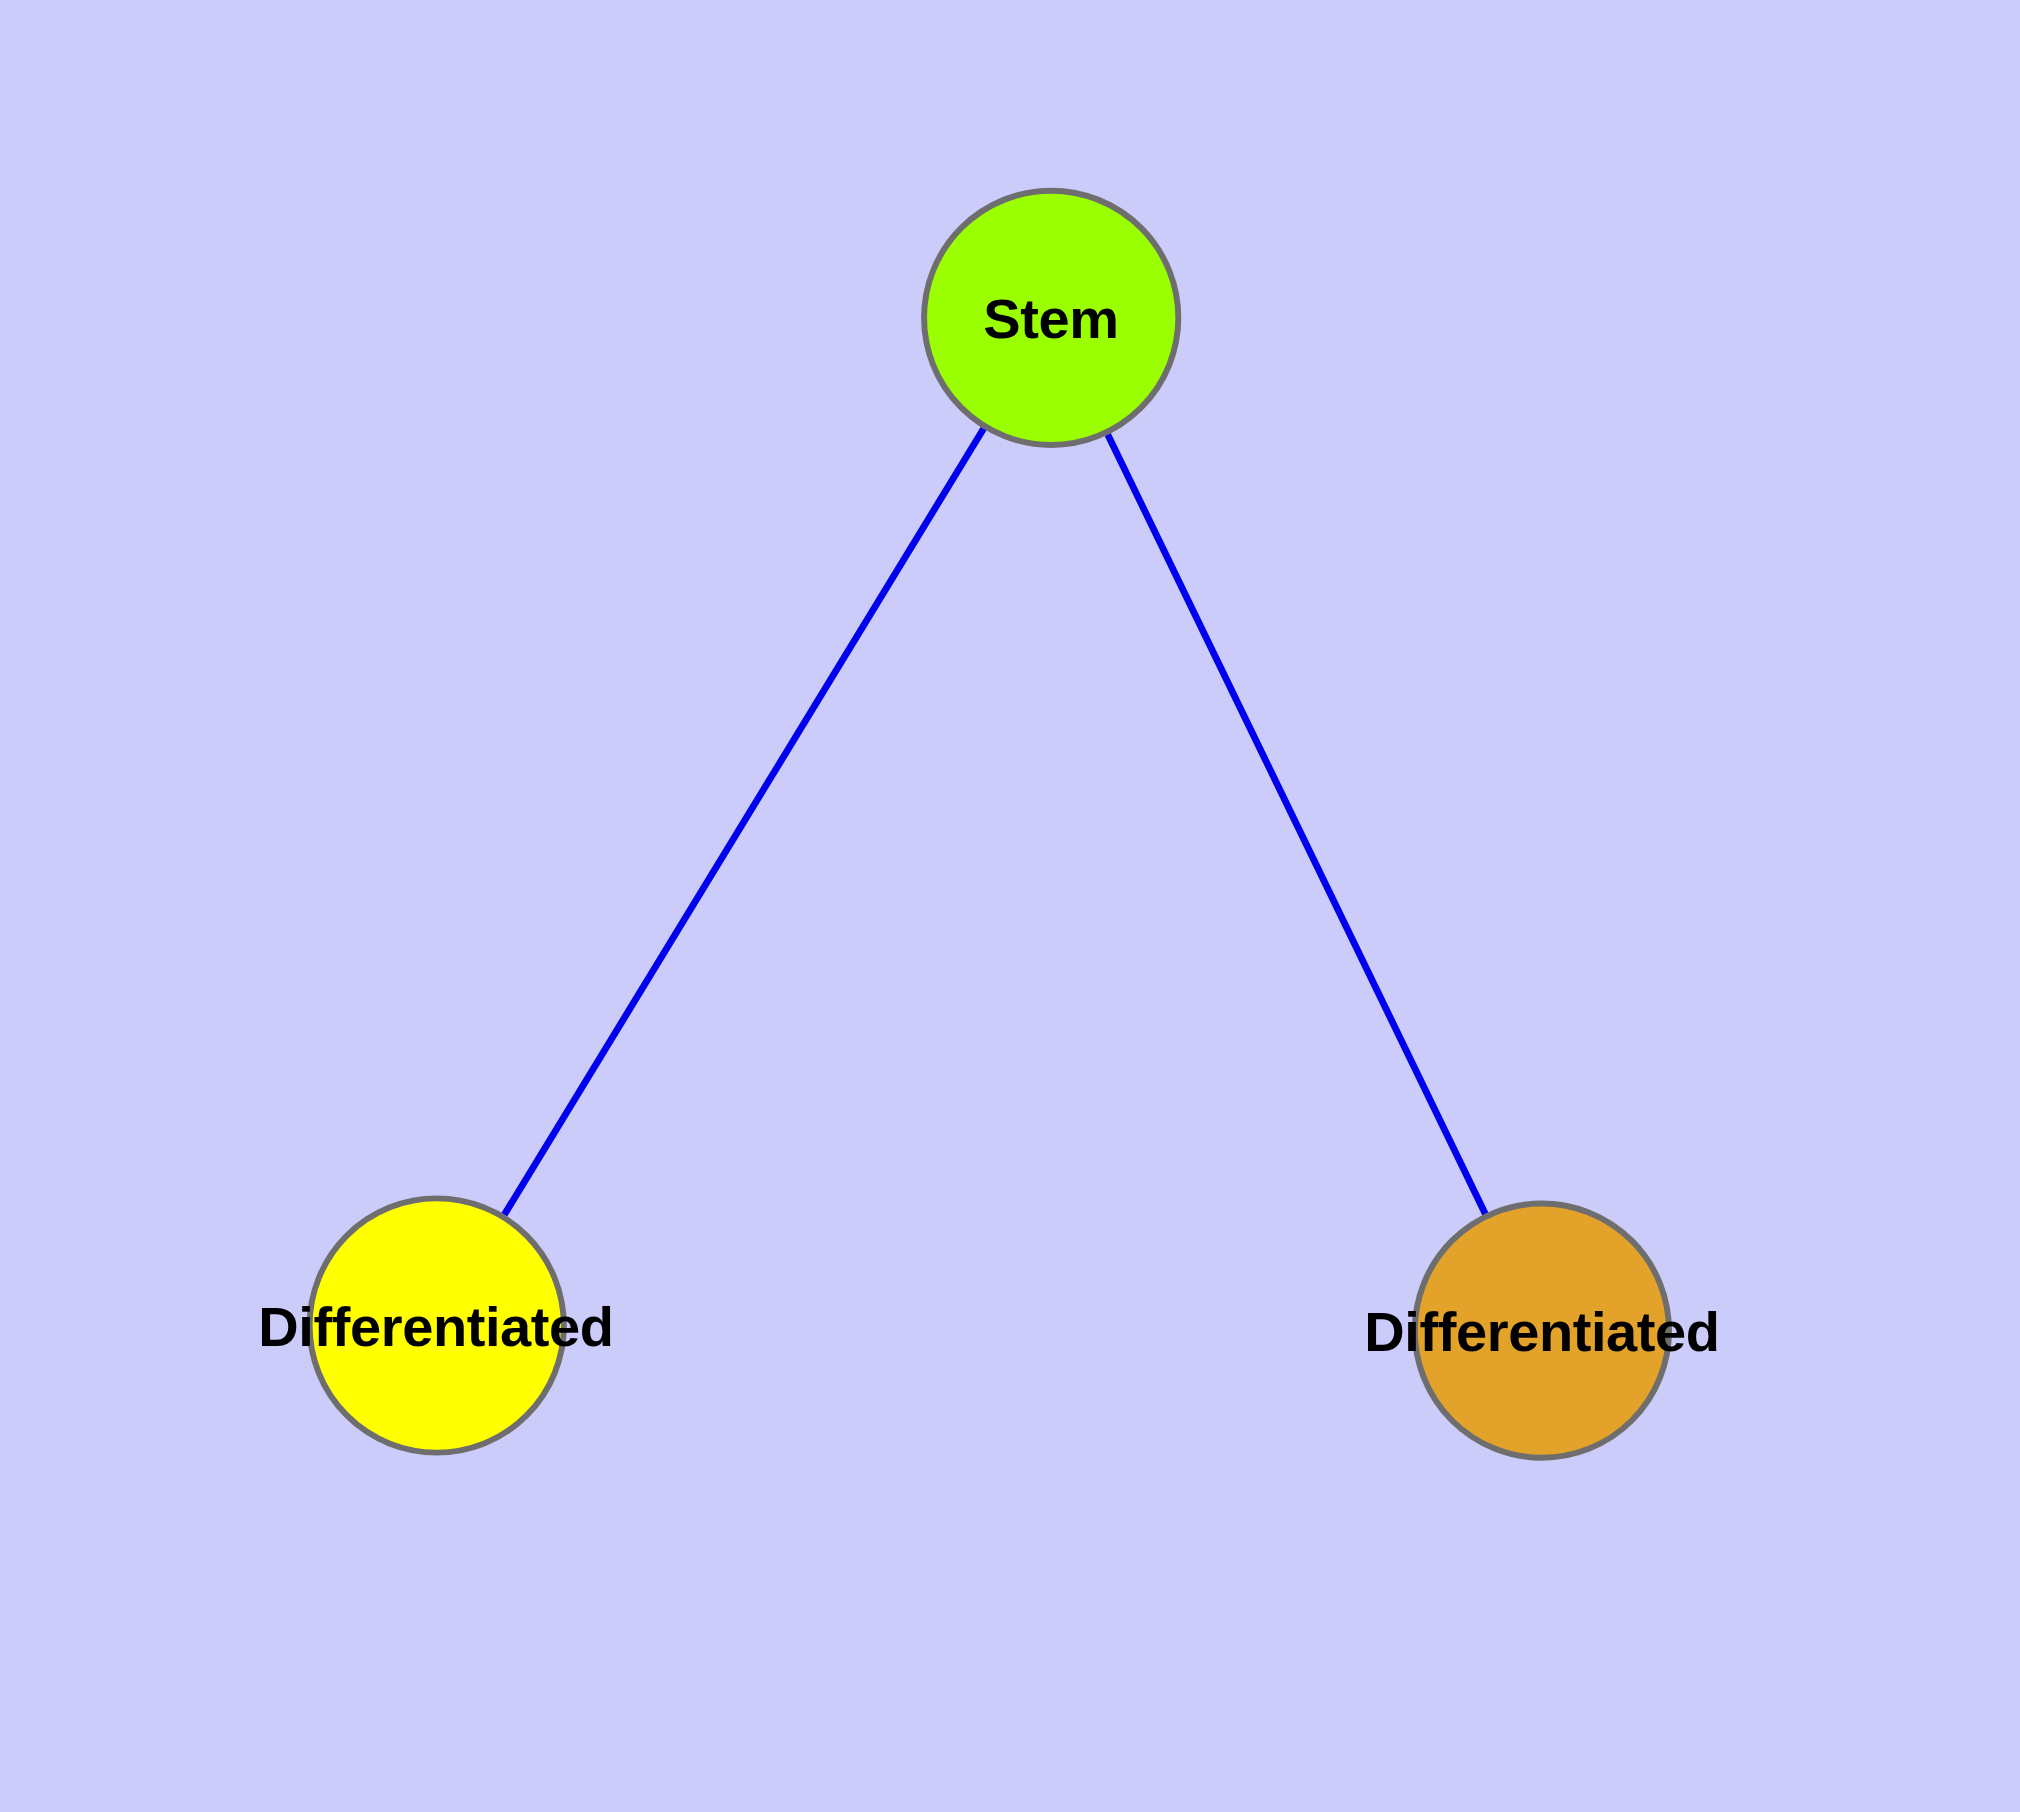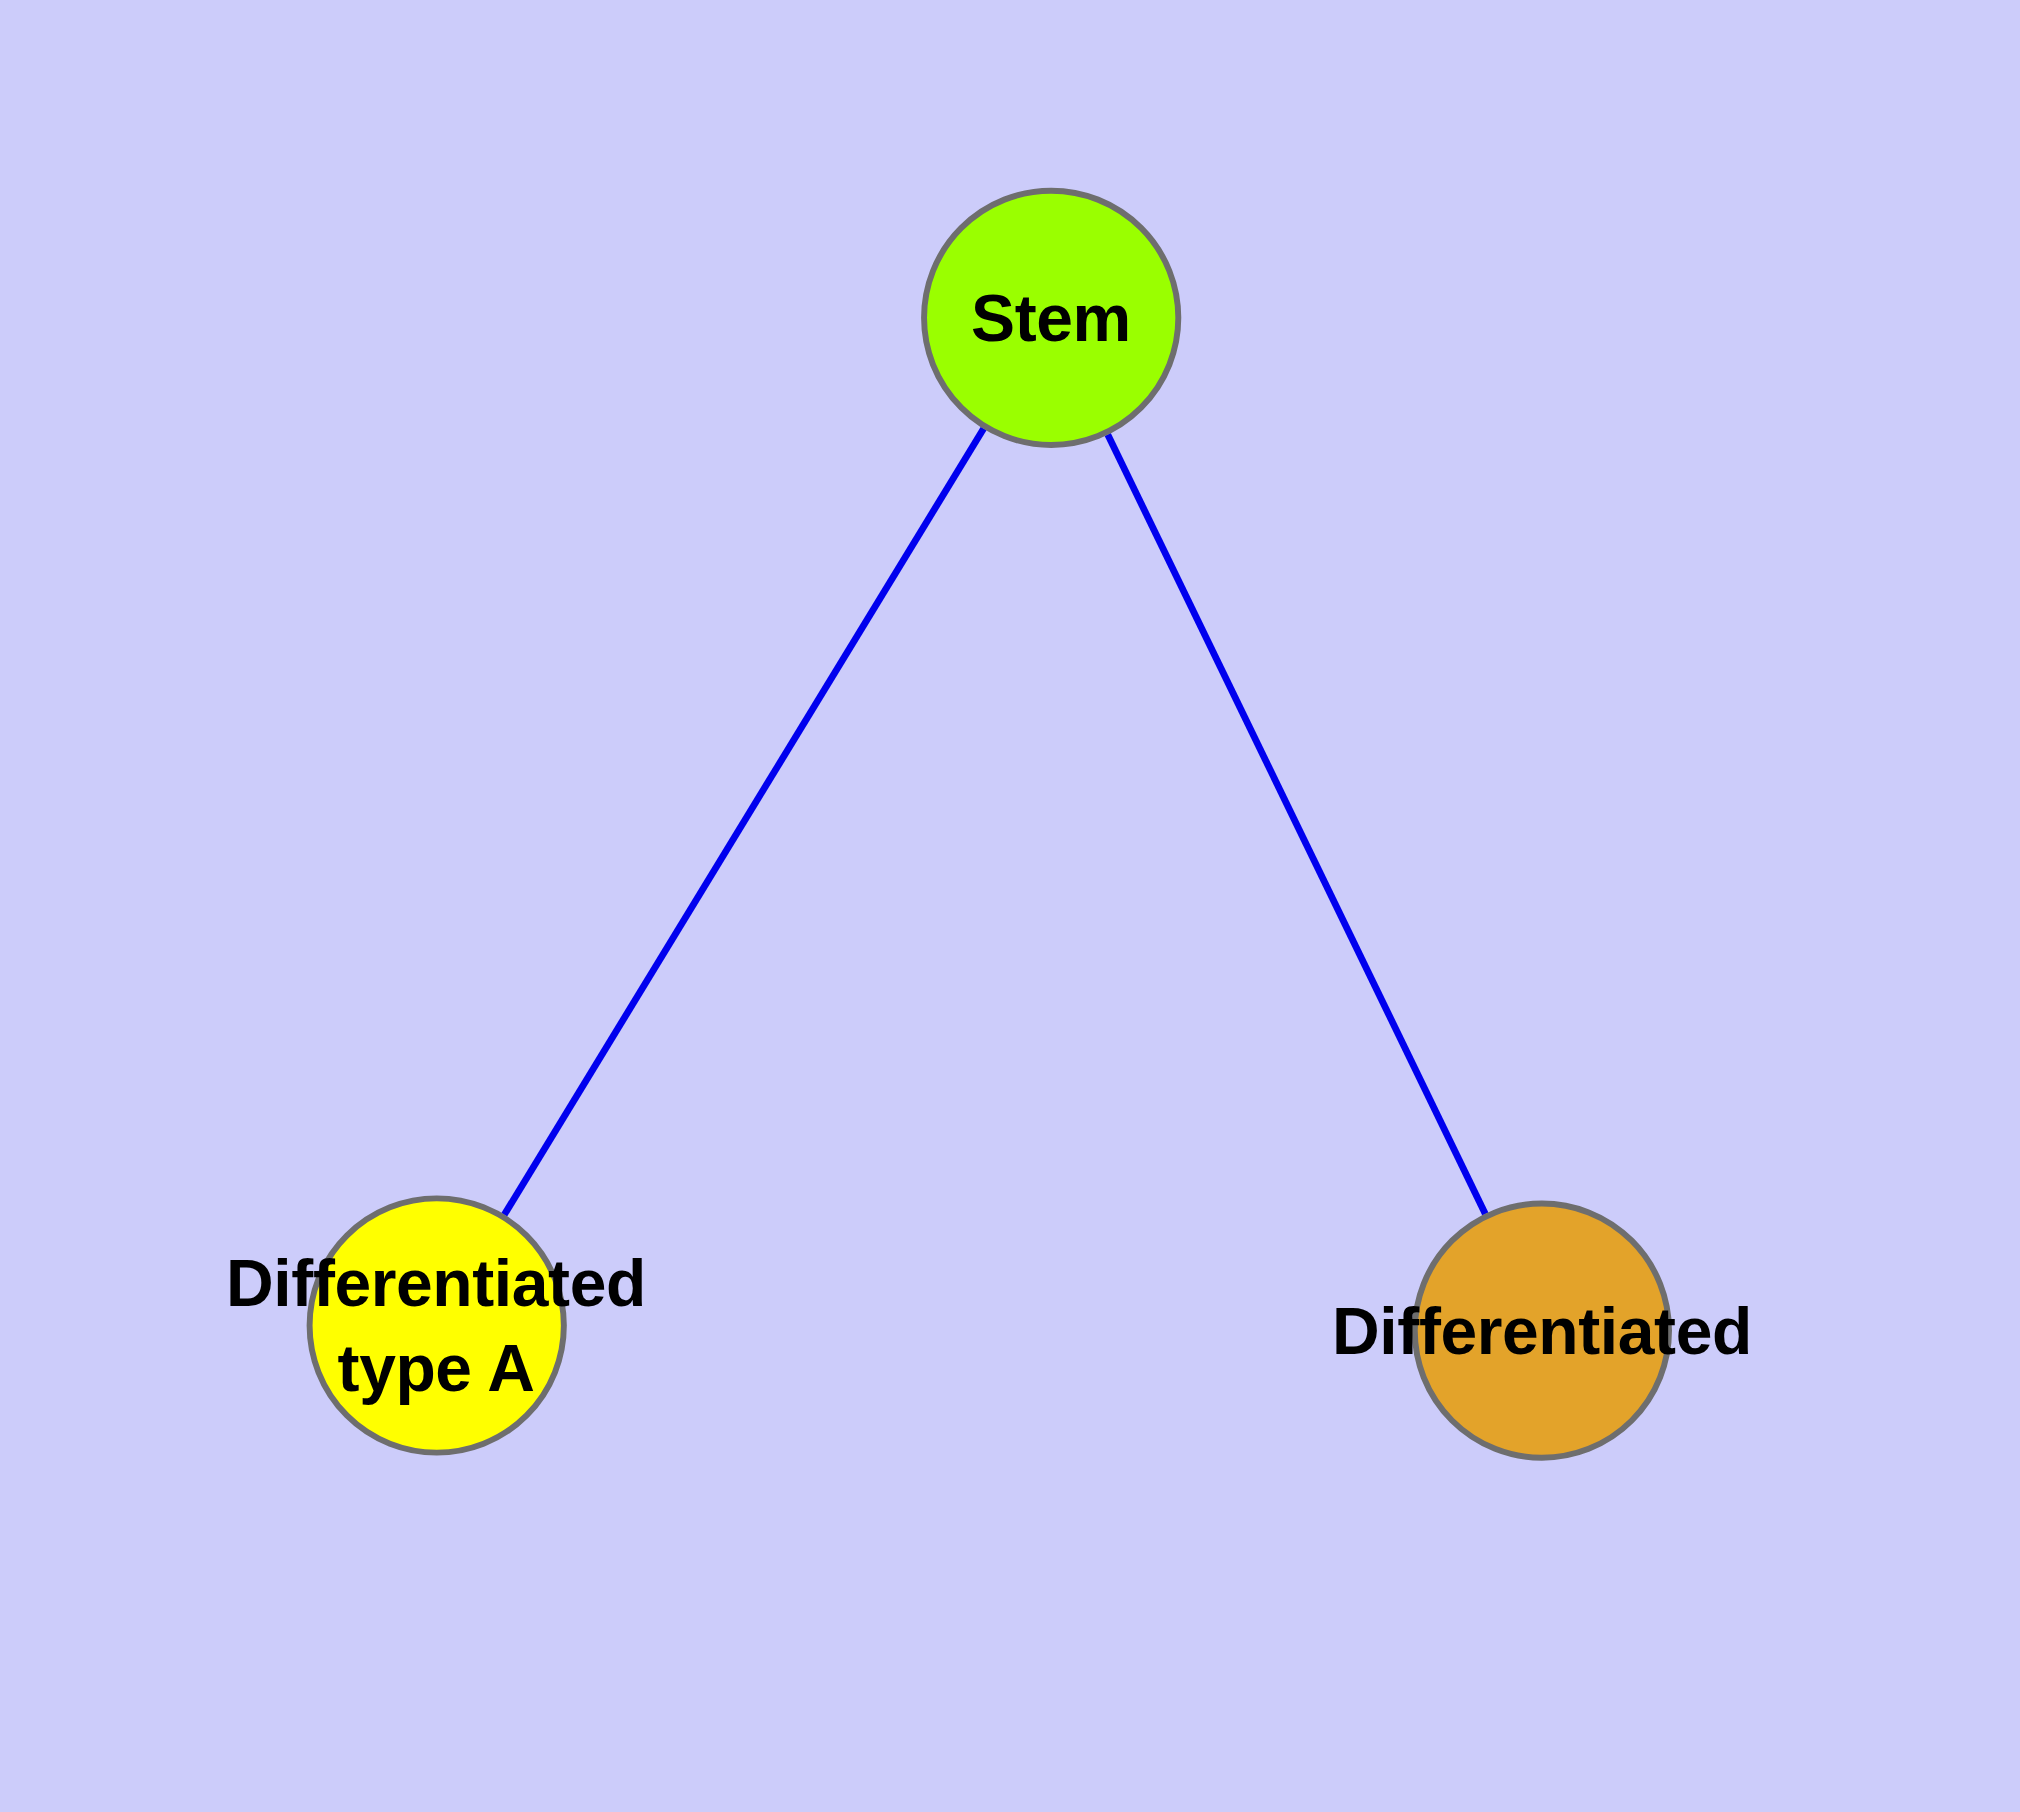--- a/index.html
+++ b/index.html
@@ -31,21 +31,21 @@
     stroke: #0000ee;
     stroke-width: 8;
     stroke-linecap: butt;
     fill: none;
   }
   .node-label {
     position: absolute;
     color: #000000;
     font-family: "Liberation Sans", sans-serif;
     font-weight: bold;
-    font-size: 66px;
+    font-size: 56px;
     line-height: 85px;
     letter-spacing: -0.4px;
     text-align: center;
     white-space: pre;
     transform: translate(-50%, -50%);
     pointer-events: none;
     user-select: none;
   }
 </style>
 </head>
@@ -60,18 +60,18 @@
       </g>
     <g id="node-layer">
         <circle cx="1240" cy="375" r="150" class="node-circle" fill="#9aff00" stroke="#6e6e6e"></circle>
         <circle cx="515" cy="1564" r="150" class="node-circle" fill="#ffff00" stroke="#6e6e6e"></circle>
         <circle cx="1819" cy="1570" r="150" class="node-circle" fill="#e3a32a" stroke="#6e6e6e"></circle>
       </g>
   </svg>
 
   <div id="label-layer">
       <div class="node-label" style="left: 1051px; top: 318px; color: rgb(0, 0, 0);"><span style="display: block;">Stem</span></div>
-      <div class="node-label" style="left: 436px; top: 1326px; color: rgb(0, 0, 0);"><span style="display: block;">Differentiated</span><span style="display: block;">type A</span></div>
+      <div class="node-label" style="left: 436px; top: 1326px; color: rgb(0, 0, 0);"><span style="display: block;">Differentiated</span></div>
       <div class="node-label" style="left: 1542px; top: 1331px; color: rgb(0, 0, 0);"><span style="display: block;">Differentiated</span></div>
     </div>
 
 </div>
 
 
 </body></html>

